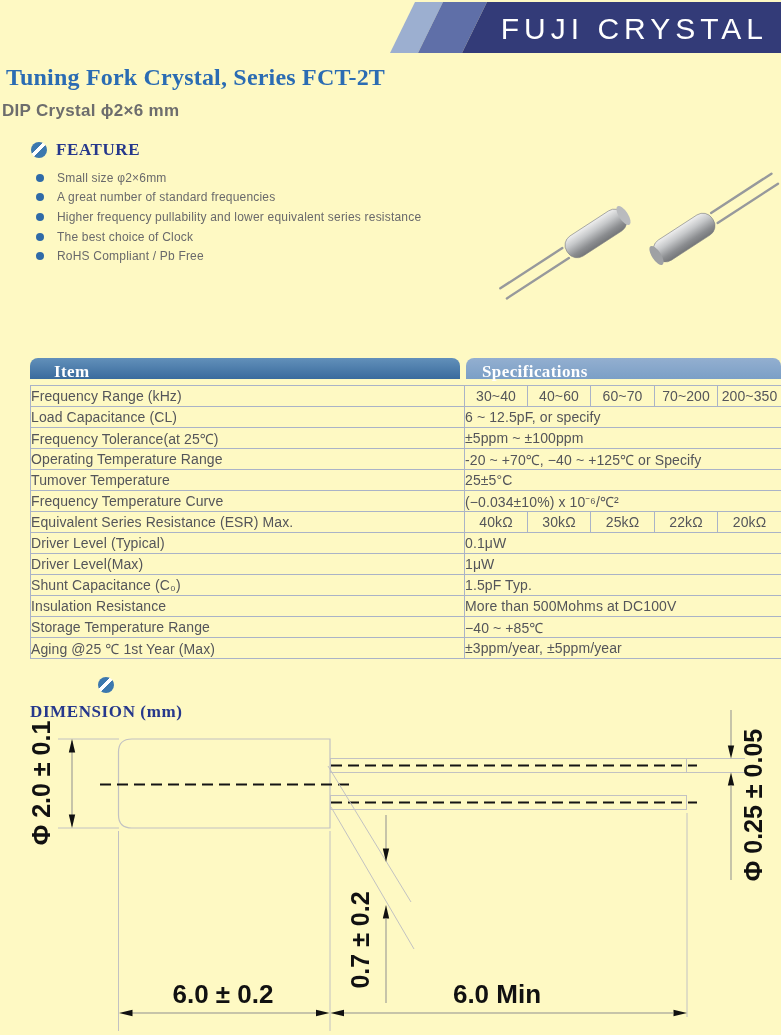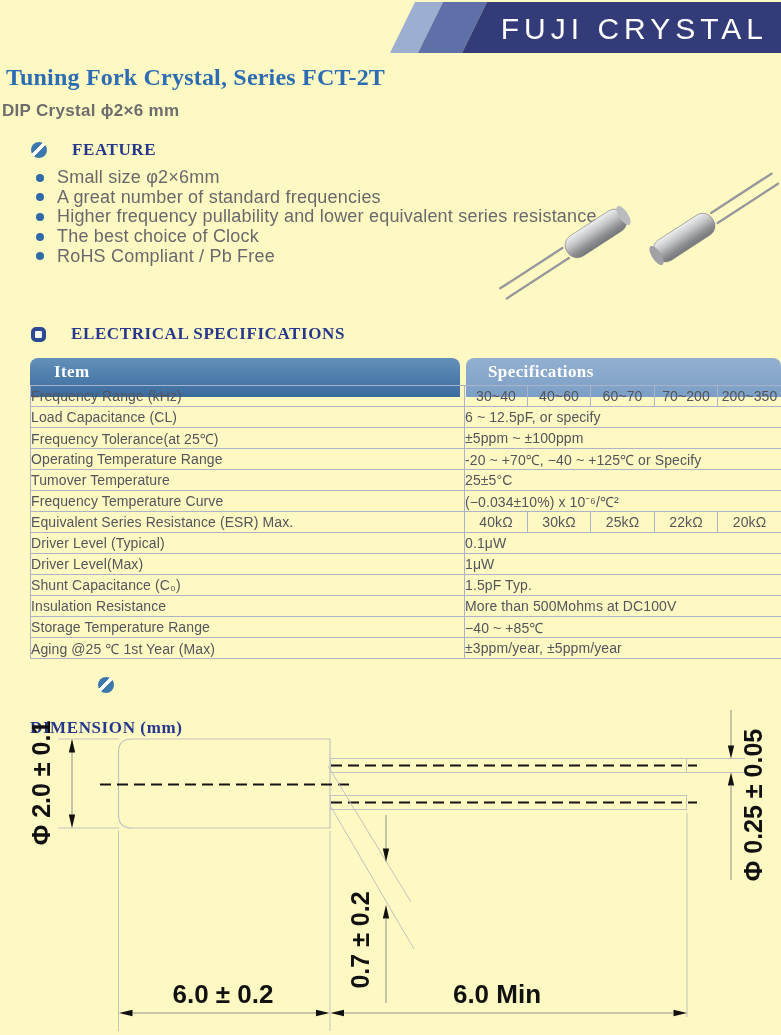--- a/index.html
+++ b/index.html
@@ -14,48 +14,48 @@
   .doc-title{
     position:absolute;left:6px;top:64px;
     font-family:"Liberation Serif",serif;font-weight:bold;
     font-size:24px;color:#2b6cb3;letter-spacing:.2px;
   }
   .doc-subtitle{
     position:absolute;left:2px;top:101px;
     font-size:17px;font-weight:bold;color:#6d6d6d;letter-spacing:.3px;
   }
   
-  .sec-head{position:absolute;display:flex;align-items:center;gap:25px;}
+  .sec-head{position:absolute;display:flex;align-items:center;gap:9px;}
   .sec-head .txt{
     font-family:"Liberation Serif",serif;font-weight:bold;
     font-size:17px;color:#26388c;letter-spacing:.6px;
   }
   .icon-pencil{
     width:16px;height:16px;border-radius:50%;
     background:linear-gradient(135deg,#3c78ae 40%,#ffffff 40%,#ffffff 54%,#3c78ae 54%);
     flex:0 0 auto;
   }
   .icon-ring{
     width:7px;height:7px;border:4px solid #2c4a92;border-radius:5px;
     background:#f7f7f7;flex:0 0 auto;
   }
   
   .bullets{position:absolute;left:36px;top:168px;margin:0;padding:0;list-style:none;}
   .bullets li{display:flex;align-items:center;height:19.6px;}
   .dot{width:8px;height:8px;border-radius:50%;background:#2f6ba8;margin-right:13px;flex:0 0 auto;}
-  .bullets .btxt{font-size:18px;color:#69696b;letter-spacing:.2px;}
+  .bullets .btxt{font-size:12px;color:#69696b;letter-spacing:.2px;}
   
   .spec-tabs{position:absolute;left:30px;top:358px;width:751px;height:27px;}
-  .tab{position:absolute;top:0;height:39px;border-radius:8px 8px 0 0;
+  .tab{position:absolute;top:0;height:21px;border-radius:8px 8px 0 0;
        color:#fff;font-family:"Liberation Serif",serif;font-weight:bold;
        font-size:17px;line-height:28px;letter-spacing:.4px;}
   .tab-item{left:0;width:430px;background:linear-gradient(#6290ba,#3a6b9d);padding-left:0;}
   .tab-item span{padding-left:24px;}
   .tab-spec{left:436px;width:315px;background:linear-gradient(#93afd0,#7b9fc6);}
-  .tab-spec span{padding-left:22px;}
+  .tab-spec span{padding-left:16px;}
   table.spec{
     position:absolute;left:30px;top:385px;width:751px;
     border-collapse:collapse;table-layout:fixed;
   }
   table.spec td{
     border:1px solid #aab3c7;height:20px;padding:0;
     font-size:14px;color:#54555a;letter-spacing:.1px;background:transparent;margin-top:12px;
   }
   td.item{padding-left:22px;}
   td.val{padding-left:13px;}
@@ -122,24 +122,20 @@
       <ellipse cx="129" cy="82" rx="4.5" ry="11" fill="#b9bbbe"></ellipse>
     </g>
     <g transform="rotate(-33 185 85)">
       <line x1="220" y1="79" x2="292" y2="79" stroke="#97999c" stroke-width="2.4" stroke-linecap="round"></line>
       <line x1="220" y1="91" x2="292" y2="91" stroke="#97999c" stroke-width="2.4" stroke-linecap="round"></line>
       <rect x="150" y="73" width="68" height="24" rx="11" fill="url(#metal)" stroke="#808285" stroke-width="0.6"></rect>
       <ellipse cx="151" cy="85" rx="4.5" ry="11" fill="#9fa1a4"></ellipse>
     </g>
   </svg>
 
-  <div class="sec-head" style="left:31px;top:324px;">
-    <span class="icon-ring"></span>
-    <span class="txt">ELECTRICAL SPECIFICATIONS</span>
-  </div>
 
   <div class="spec-tabs">
     <div class="tab tab-item"><span>Item</span></div>
     <div class="tab tab-spec"><span>Specifications</span></div>
   </div>
 
   <table class="spec">
     <colgroup>
         <col style="width:434px">
         <col style="width:63px">

